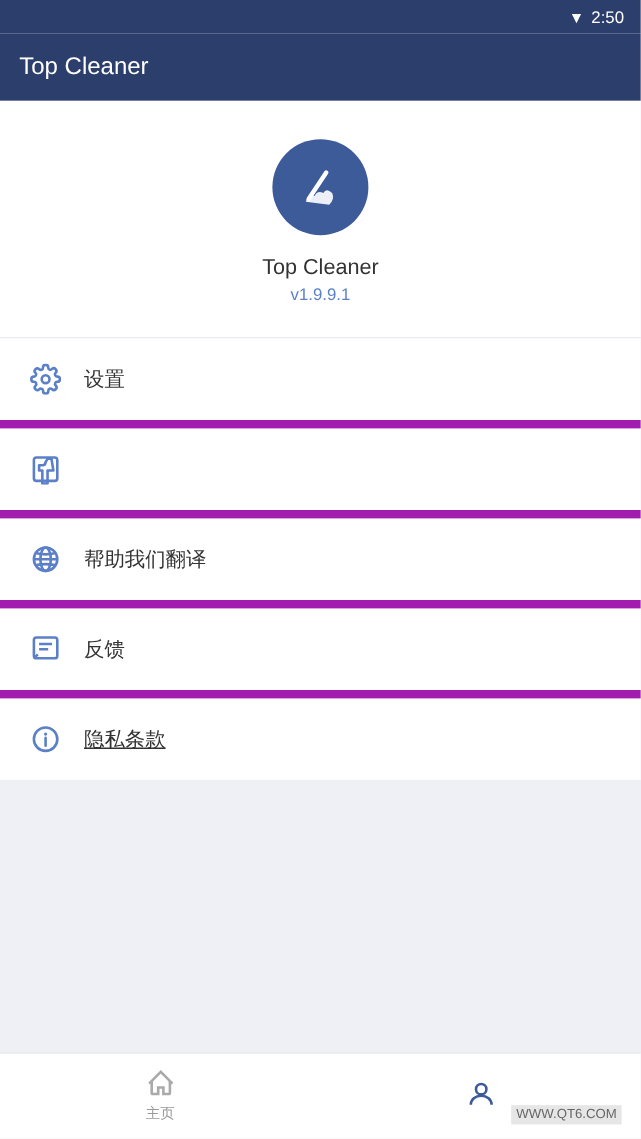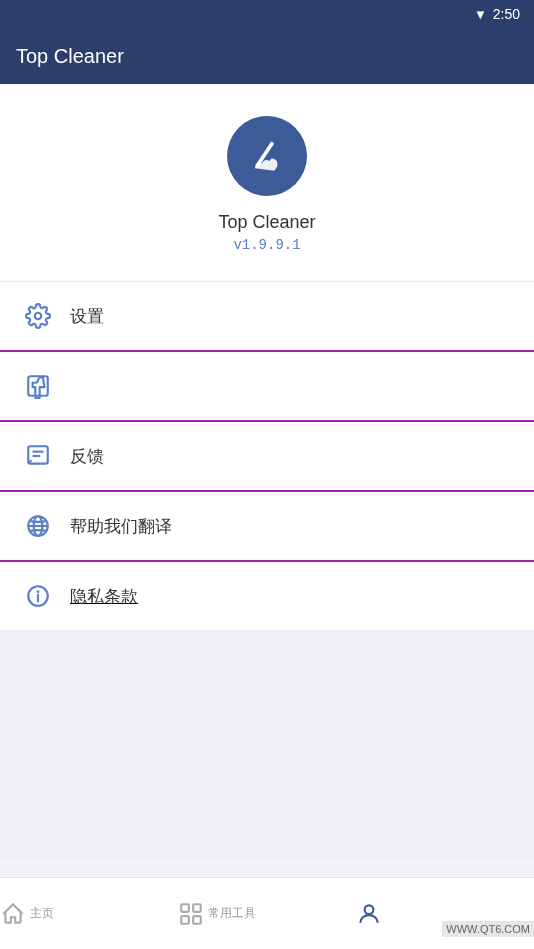--- a/index.html
+++ b/index.html
@@ -70,40 +70,39 @@
     .app-name {
       font-size: 18px;
       color: #333;
       font-weight: 500;
       margin-bottom: 4px;
     }
 
     .app-version {
       font-size: 14px;
       color: #5b80c8;
-      font-family: Liberation Mono, monospace;
     }
 
     
     .divider {
       height: 1px;
       background: #e8eaf0;
       margin: 0;
     }
 
     
     .menu-list {
       background: white;
     }
 
     .menu-item {
       display: flex;
       align-items: center;
       padding: 20px 24px;
-      border-bottom: 2px solid #a21caf;
+      border-bottom: 7px solid #a21caf;
       cursor: pointer;
     }
 
     .menu-item:last-child {
       border-bottom: none;
       text-decoration: underline;
     }
 
     .menu-item-icon {
       width: 28px;
@@ -145,20 +144,21 @@
       height: 72px;
       background: white;
       border-top: 1px solid #e0e3ea;
       display: flex;
       align-items: center;
       justify-content: space-around;
     }
 
     .nav-item {
       display: flex;
+      flex-direction: column;
       align-items: center;
       gap: 4px;
       cursor: pointer;
       flex: 1;
       padding: 8px 0;
     }
 
     .nav-icon {
       width: 26px;
       height: 26px;
@@ -178,21 +178,21 @@
     }
 
     .nav-item.active .nav-label {
       color: #3d5a99;
     }
 
     
     .watermark {
       position: absolute;
       bottom: 12px;
-      right: 0;
+      right: 16px;
       font-size: 11px;
       color: #666;
       background: rgba(220,220,220,0.7);
       padding: 2px 4px;
       z-index: 10;
       margin-left: 10px;
     }
   </style>
 </head>
 <body>
@@ -238,45 +238,45 @@
       <svg viewBox="0 0 24 24">
         <path d="M18 13l-1.5-9h-3L12 6.5C12 8 11 9 9.5 9H7v4h2.5v10h4V13H18z" stroke-linecap="round" stroke-linejoin="round"></path>
         <rect x="3" y="3" width="18" height="18" rx="2"></rect>
       </svg>
     </div>
   </div>
 
   <div class="menu-item">
     <div class="menu-item-icon">
       <svg viewBox="0 0 24 24">
-        <rect x="3" y="3" width="18" height="16" rx="2"></rect>
-        <line x1="7" y1="8" x2="17" y2="8"></line>
-        <line x1="7" y1="12" x2="14" y2="12"></line>
-        <path d="M3 19l3-3"></path>
-      </svg>
-    </div>
-    <span class="menu-item-label">反馈</span>
-  </div>
-
-  <div class="menu-item">
-    <div class="menu-item-icon">
-      <svg viewBox="0 0 24 24">
         <circle cx="12" cy="12" r="9"></circle>
         <ellipse cx="12" cy="12" rx="4" ry="9"></ellipse>
         <line x1="3" y1="12" x2="21" y2="12"></line>
         <path d="M5 7.5 Q12 9 19 7.5"></path>
         <path d="M5 16.5 Q12 15 19 16.5"></path>
       </svg>
     </div>
     <span class="menu-item-label">帮助我们翻译</span>
   </div>
 
   <div class="menu-item">
     <div class="menu-item-icon">
       <svg viewBox="0 0 24 24">
+        <rect x="3" y="3" width="18" height="16" rx="2"></rect>
+        <line x1="7" y1="8" x2="17" y2="8"></line>
+        <line x1="7" y1="12" x2="14" y2="12"></line>
+        <path d="M3 19l3-3"></path>
+      </svg>
+    </div>
+    <span class="menu-item-label">反馈</span>
+  </div>
+
+  <div class="menu-item">
+    <div class="menu-item-icon">
+      <svg viewBox="0 0 24 24">
         <circle cx="12" cy="12" r="9"></circle>
         <line x1="12" y1="8" x2="12" y2="8" stroke-width="2.5" stroke-linecap="round"></line>
         <line x1="12" y1="11" x2="12" y2="17" stroke-linecap="round"></line>
       </svg>
     </div>
     <span class="menu-item-label">隐私条款</span>
   </div>
 
 </div>
 
@@ -287,31 +287,20 @@
   <div class="nav-item">
     <div class="nav-icon">
       <svg viewBox="0 0 24 24" fill="none" stroke="#aaa" stroke-width="2">
         <path d="M3 12L12 3l9 9"></path>
         <path d="M5 10v9a1 1 0 0 0 1 1h4v-5h4v5h4a1 1 0 0 0 1-1v-9"></path>
       </svg>
     </div>
     <span class="nav-label">主页</span>
   </div>
 
-  <div class="nav-item">
-    <div class="nav-icon">
-      <svg viewBox="0 0 24 24" fill="none" stroke="#aaa" stroke-width="2">
-        <rect x="3" y="3" width="7" height="7" rx="1"></rect>
-        <rect x="14" y="3" width="7" height="7" rx="1"></rect>
-        <rect x="3" y="14" width="7" height="7" rx="1"></rect>
-        <rect x="14" y="14" width="7" height="7" rx="1"></rect>
-      </svg>
-    </div>
-    <span class="nav-label">常用工具</span>
-  </div>
 
   <div class="nav-item active">
     <div class="nav-icon">
       <svg viewBox="0 0 24 24" fill="none" stroke="#3d5a99" stroke-width="2">
         <circle cx="12" cy="8" r="4"></circle>
         <path d="M4 20c0-4 3.6-7 8-7s8 3 8 7"></path>
       </svg>
     </div>
     <span class="nav-label" style="color:#3d5a99;"></span>
   </div>

